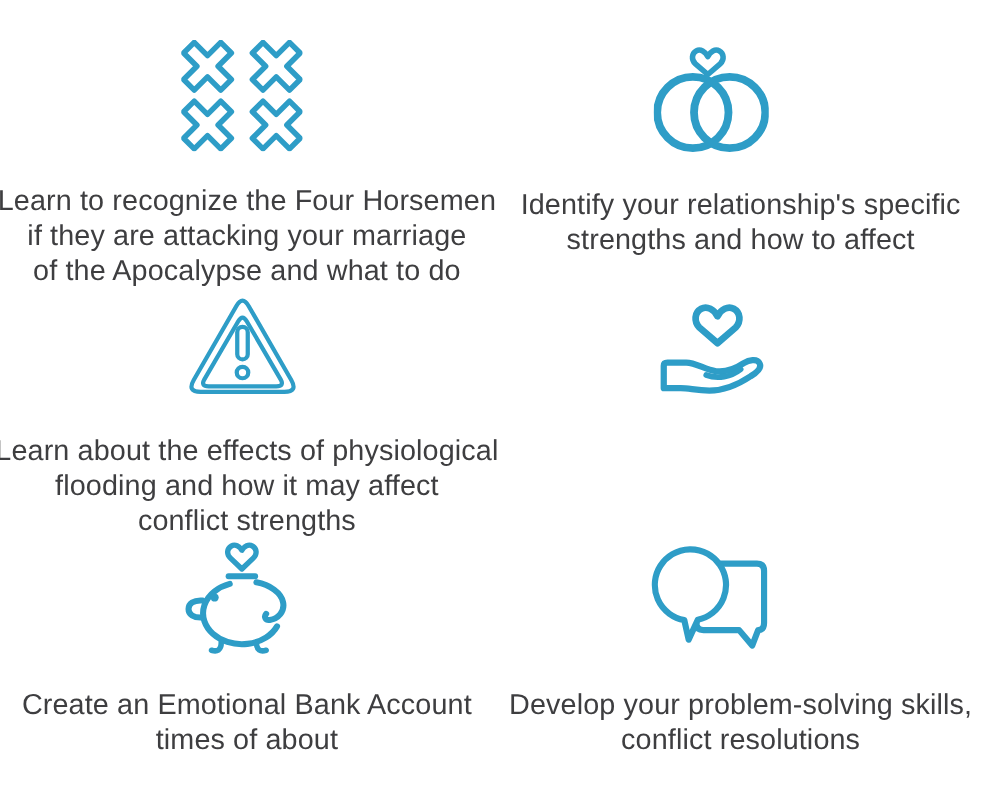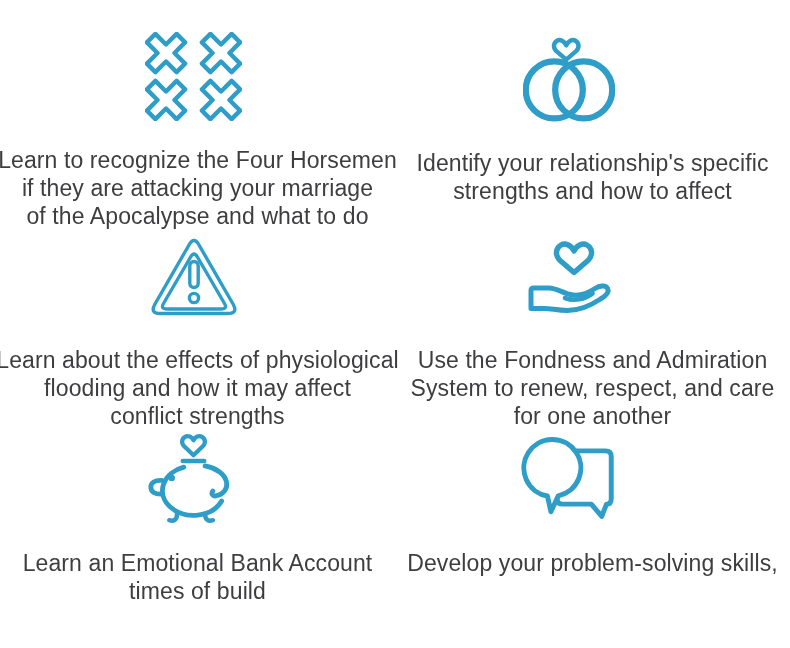--- a/index.html
+++ b/index.html
@@ -104,53 +104,49 @@
   <section class="cell col-right">
     <div class="icon-box">
       <svg class="icon" width="100" height="88" viewBox="0 0 100 88" aria-hidden="true">
         <g fill="none" stroke="currentColor">
           <path stroke-width="5.4" stroke-linejoin="round" d="M55 19 C52.5 13.5 46.5 10.5 42 13 C36.5 16 36 23 40.5 28 L55 40.5 L69.5 28 C74 23 73.5 16 68 13 C63.5 10.5 57.5 13.5 55 19 Z"></path>
           <path stroke-width="5" stroke-linejoin="round" d="M12 58.5 Q12 56 15 56 L30 56 C38 56 45 62 54 63 C63 64 70 60.5 76 56.5 C80 54 86.6 52.5 88.6 56.5 C90.5 60 86.5 64 81.5 67 C71 74 60.5 78.5 48.5 78.5 C38 78.5 32.5 76.5 25.5 76.5 L12 76.5 Z"></path>
           <path stroke-width="4.6" stroke-linecap="round" d="M46 66 C55 69.5 66 67.5 73.5 61.5"></path>
         </g>
       </svg>
     </div>
-    <div class="desc">
-      <div>Use the Fondness and Admiration</div>
-      <div>System to renew, respect, and care</div>
-      <div>for one another</div>
-    </div>
   </section>
 
   <section class="cell col-left">
     <div class="icon-box">
       <svg class="icon" width="97" height="98" viewBox="0 0 100 100" aria-hidden="true">
         <g fill="none" stroke="currentColor">
           <path stroke-width="4.4" stroke-linejoin="round" d="M50 11 C48.2 7.5 44.3 5.8 41.2 7.6 C37.6 9.7 37.3 14.3 40.4 17.3 L50 26.5 L59.6 17.3 C62.7 14.3 62.4 9.7 58.8 7.6 C55.7 5.8 51.8 7.5 50 11 Z"></path>
           <line x1="39" y1="32.5" x2="61" y2="32.5" stroke-width="4.8" stroke-linecap="round"></line>
           <path stroke-width="5" stroke-linecap="round" d="M79 73.8 A32 25.5 0 1 1 40 38.8"></path>
           <path stroke-width="5" stroke-linecap="round" d="M62 37.5 C73 39.5 82.5 46 84 54 C85.5 61.5 80 67.5 73 68.5 C69.5 69 68 66 70 63.5"></path>
           <path stroke-width="5" stroke-linecap="round" d="M17.5 52.5 C10 52 6 55 6 59.5 C6 64 10 67 17.5 66.5"></path>
           <path stroke-width="4.6" stroke-linecap="round" d="M33 87 C33 93.5 29.5 95 25 93.5"></path>
           <path stroke-width="4.6" stroke-linecap="round" d="M62 87 C62 93.5 65.5 95 70 93.5"></path>
           <circle cx="27.5" cy="50" r="3.4" fill="currentColor" stroke="none"></circle>
         </g>
       </svg>
     </div>
     <div class="desc">
-      <div>Learn an Emotional Bank Account</div>
-      <div>times of build</div>
+      <div>Create an Emotional Bank Account</div>
+      <div>times of about</div>
     </div>
   </section>
 
   <section class="cell col-right">
     <div class="icon-box">
       <svg class="icon" width="95" height="95" viewBox="0 0 100 100" aria-hidden="true">
         <path fill="none" stroke="currentColor" stroke-width="5.2" stroke-linejoin="round" d="M44 22 L89 22 Q95 22 95 28 L95 72 Q95 78 90 78 L85 91 L74 78 L44 78 Q38 78 38 72 L38 28 Q38 22 44 22 Z"></path>
         <path fill="#ffffff" stroke="currentColor" stroke-width="5.2" stroke-linejoin="round" d="M27.8 69.5 A30 30 0 1 1 39.2 69.3 L31.5 86 Z"></path>
       </svg>
     </div>
     <div class="desc">
       <div>Develop your problem-solving skills,</div>
+      <div>conflict resolutions</div>
     </div>
   </section>
 
 </div>
 
 </body></html>

